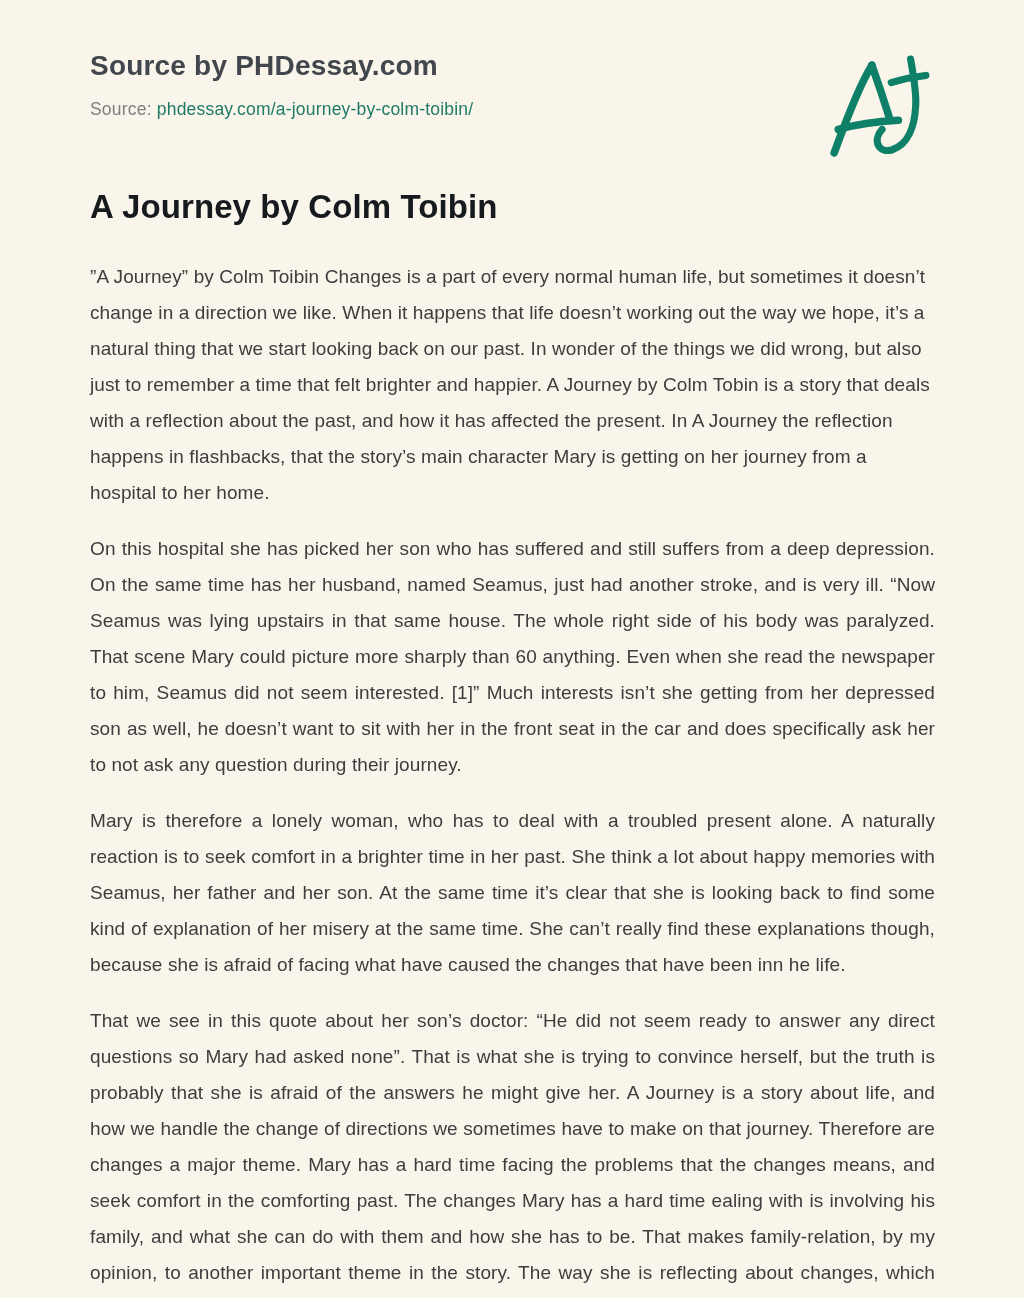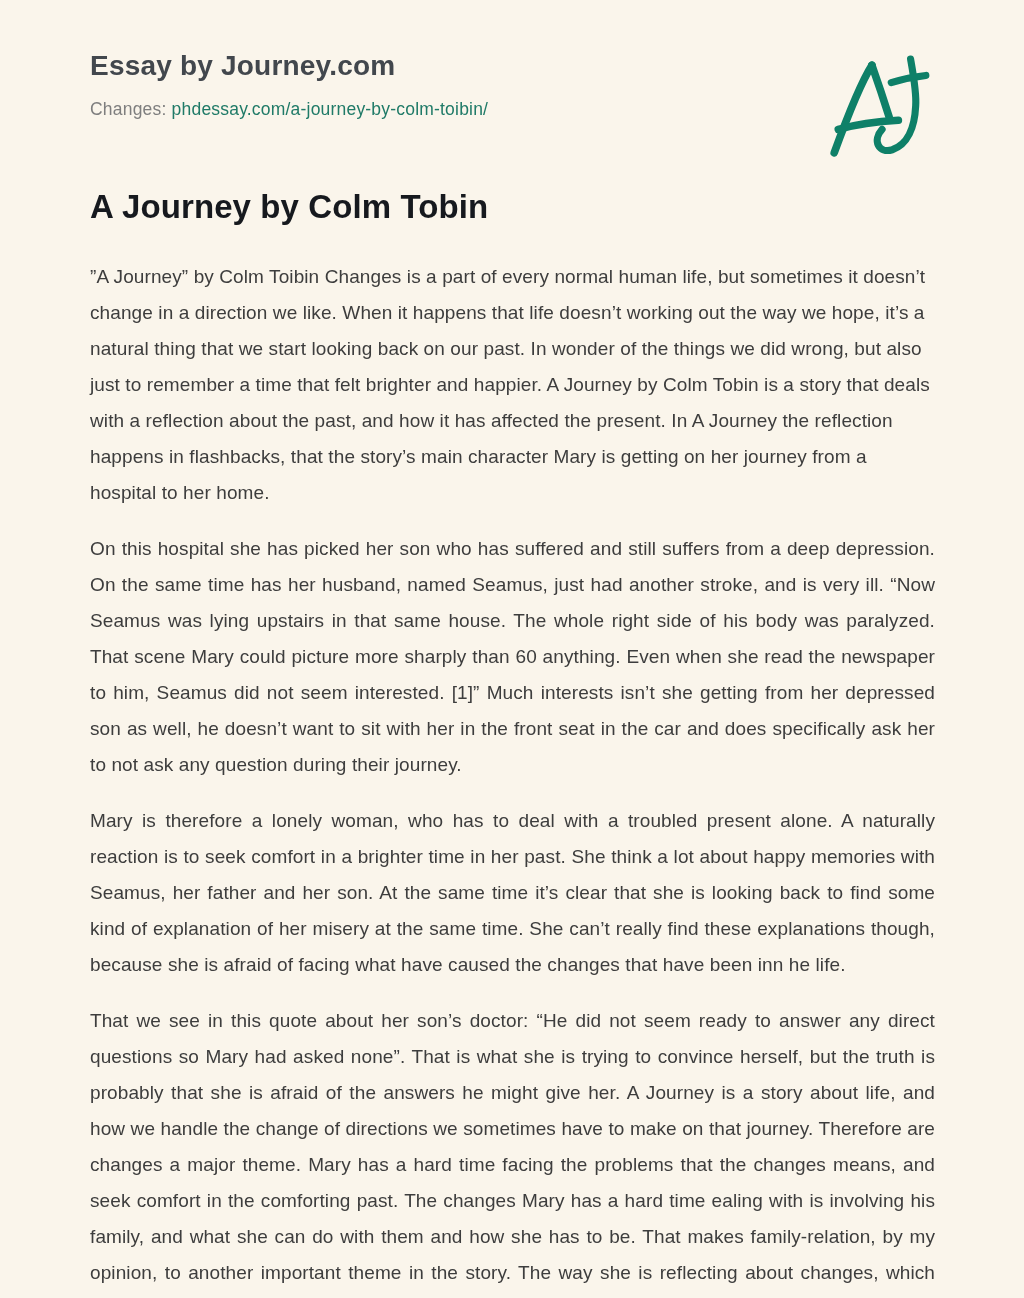--- a/index.html
+++ b/index.html
@@ -74,38 +74,38 @@
     overflow: hidden;
   }
   .clip-last p { margin-top: 20px; }
 </style>
 </head>
 <body>
 
 <div class="page">
 
   <div class="header">
-    <div class="site-title">Essay by Journey.com</div>
+    <div class="site-title">Source by PHDessay.com</div>
     <div class="source-line">
-      <span>Changes:</span>
+      <span>Source:</span>
       <a>phdessay.com/a-journey-by-colm-toibin/</a>
     </div>
     <div class="logo">
       <svg viewBox="0 0 100 110" fill="none" xmlns="http://www.w3.org/2000/svg">
         <path d="M7 99 C19 66 32 32 44 13" stroke-width="7.5" stroke-linecap="round" fill="none" stroke="#0E8068"></path>
         <path d="M44 13 C50 30 56 48 61 64" stroke-width="7.5" stroke-linecap="round" fill="none" stroke="#0E8068"></path>
         <path d="M11 76 C32 70 51 68 70 67" stroke-width="7.5" stroke-linecap="round" fill="none" stroke="#0E8068"></path>
         <path d="M63 30 C76 26 88 24 97 23" stroke-width="7" stroke-linecap="round" fill="none" stroke="#0E8068"></path>
         <path d="M82 7 C85 24 88 40 87 53 C86 74 79 91 64 96 C51 100 44 87 54 76" stroke-width="7" stroke-linecap="round" fill="none" stroke="#0E8068"></path>
       </svg>
     </div>
   </div>
 
   <div class="article">
-    <h1 class="essay-title">A Journey by Colm Tobin</h1>
+    <h1 class="essay-title">A Journey by Colm Toibin</h1>
 
     <p>”A Journey” by Colm Toibin Changes is a part of every normal human life, but sometimes it doesn’t change in a direction we like. When it happens that life doesn’t working out the way we hope, it’s a natural thing that we start looking back on our past. In wonder of the things we did wrong, but also just to remember a time that felt brighter and happier. A Journey by Colm Tobin is a story that deals with a reflection about the past, and how it has affected the present. In A Journey the reflection happens in flashbacks, that the story’s main character Mary is getting on her journey from a hospital to her home.</p>
 
     <p class="justify">On this hospital she has picked her son who has suffered and still suffers from a deep depression. On the same time has her husband, named Seamus, just had another stroke, and is very ill. “Now Seamus was lying upstairs in that same house. The whole right side of his body was paralyzed. That scene Mary could picture more sharply than 60 anything. Even when she read the newspaper to him, Seamus did not seem interested. [1]” Much interests isn’t she getting from her depressed son as well, he doesn’t want to sit with her in the front seat in the car and does specifically ask her to not ask any question during their journey.</p>
 
     <p class="justify">Mary is therefore a lonely woman, who has to deal with a troubled present alone. A naturally reaction is to seek comfort in a brighter time in her past. She think a lot about happy memories with Seamus, her father and her son. At the same time it’s clear that she is looking back to find some kind of explanation of her misery at the same time. She can’t really find these explanations though, because she is afraid of facing what have caused the changes that have been inn he life.</p>
 
     <p class="justify">That we see in this quote about her son’s doctor: “He did not seem ready to answer any direct questions so Mary had asked none”. That is what she is trying to convince herself, but the truth is probably that she is afraid of the answers he might give her. A Journey is a story about life, and how we handle the change of directions we sometimes have to make on that journey. Therefore are changes a major theme. Mary has a hard time facing the problems that the changes means, and seek comfort in the comforting past. The changes Mary has a hard time ealing with is involving his family, and what she can do with them and how she has to be. That makes family-relation, by my opinion, to another important theme in the story. The way she is reflecting about changes, which she does implicit without she admits it, is through flashbacks. The story starts up in a flashback and they are well used all the way to the end. The using of flashbacks gives an improved knowledge about the head characters. In A Journey it is used to give us readers an insight in Mary and her family’s past, and therefore gives a hint of how the situation became how it did.</p>
 
     <div class="clip-last">

